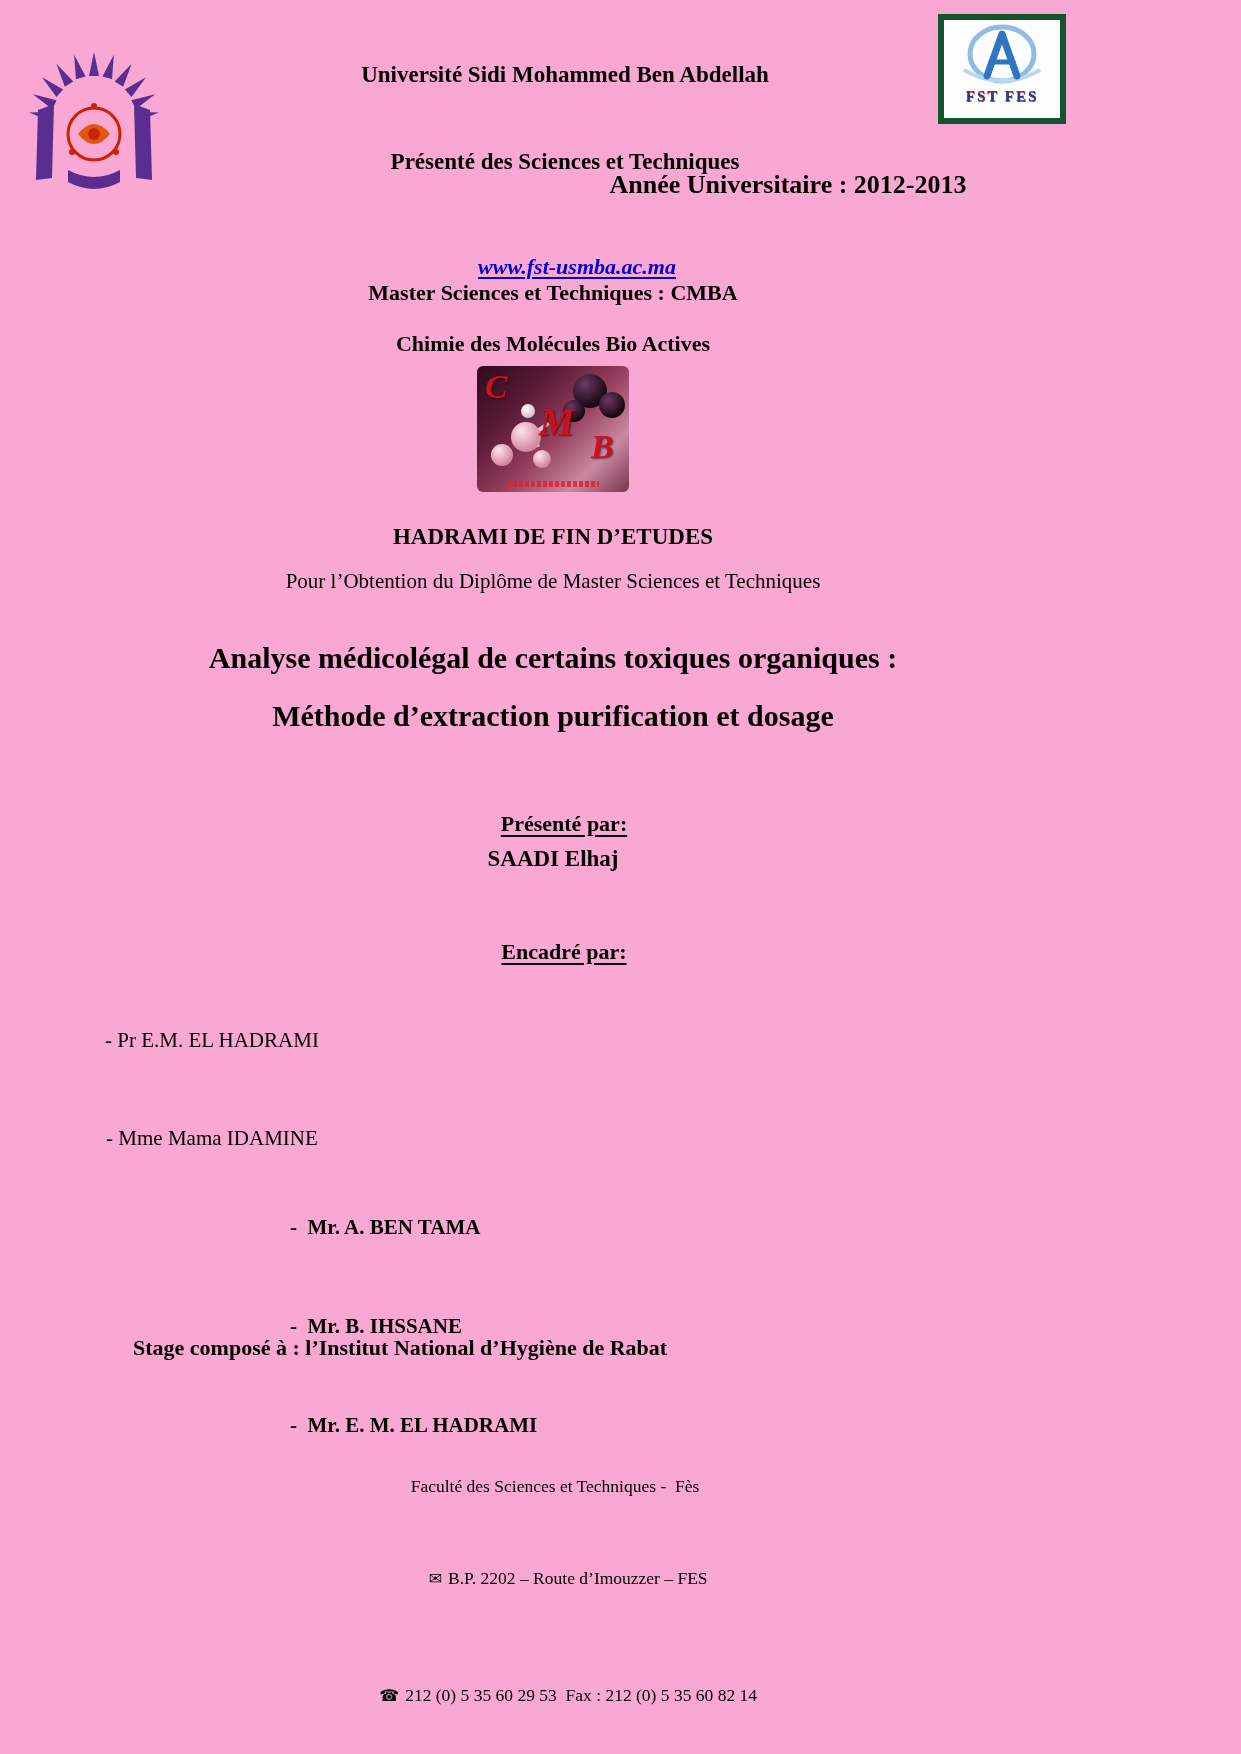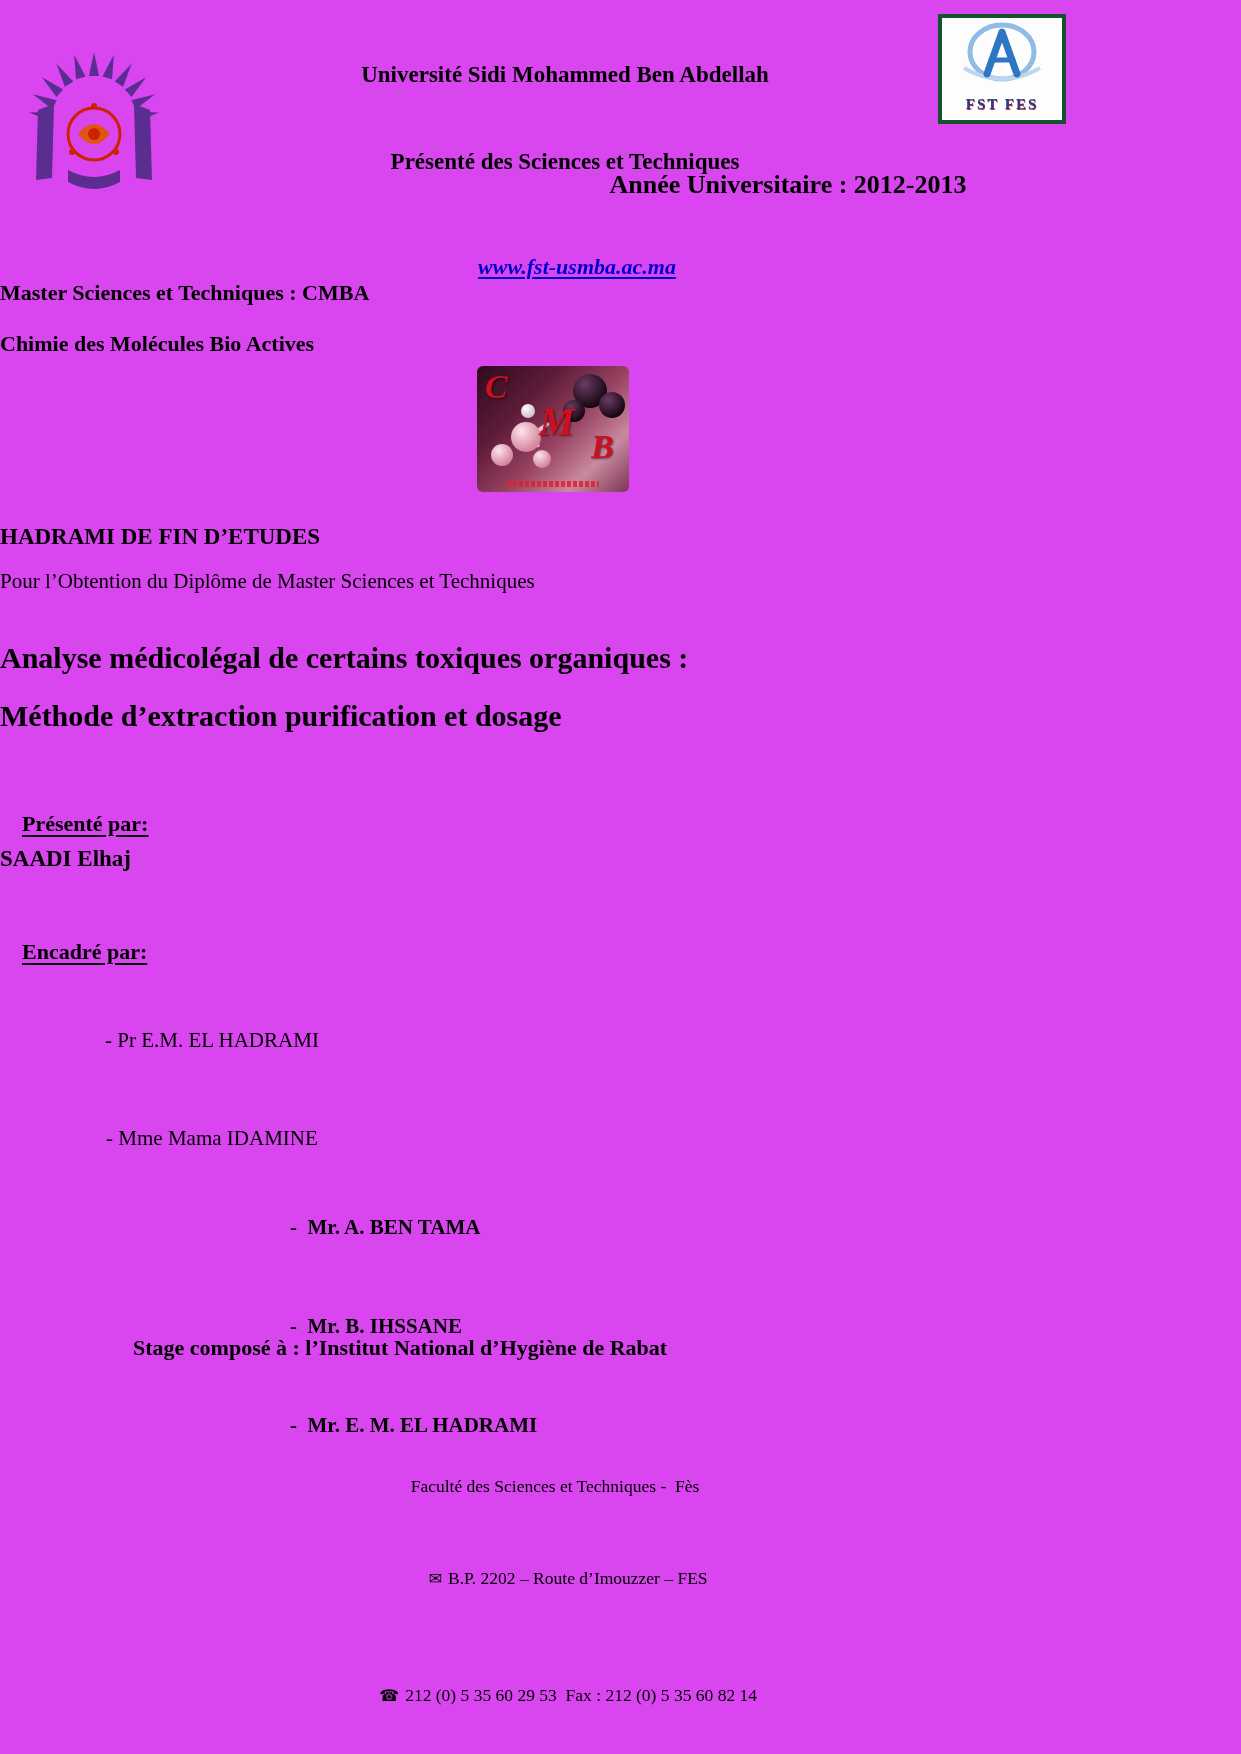--- a/index.html
+++ b/index.html
@@ -4,50 +4,49 @@
 <style>
   * { margin: 0; padding: 0; box-sizing: border-box; }
   html, body { background: #ffffff; }
   body {
     width: 1241px; height: 1754px;
     position: relative;
     font-family: "Liberation Serif", serif;
     color: #000;
     overflow: hidden;
   }
-  .page { position: absolute; inset: 0; background: #d946ef; }
+  .page { position: absolute; inset: 0; background: #f9a8d4; }
   .abs { position: absolute; white-space: pre-wrap; }
 
   
   .logo-left { left: 28px; top: 16px; width: 132px; height: 140px; }
   .header-center { left: 165px; top: 26px; width: 800px; text-align: center; }
   .uni-line { font-size: 23px; font-weight: bold; margin-bottom: 25px; }
   .website {
     display: inline-block;
     font-size: 22px; font-weight: bold; font-style: italic;
     color: #0000cc; text-decoration: underline; text-underline-offset: 3px;
     cursor: pointer;
     text-align: center;
   }
   .logo-right {
     left: 938px; top: 14px; width: 128px; height: 110px;
-    border: 4px solid #14532d; background: #fdfdfd;
+    border: 6px solid #14532d; background: #fdfdfd;
     display: flex; flex-direction: column; align-items: center; justify-content: flex-start;
     padding-top: 2px;
-    gap: 10px;
   }
   .fst-label {
     font-size: 15px; font-weight: bold; letter-spacing: 2px;
     color: #1f3f94; text-shadow: 0.5px 0.5px 0 #c03030;
   }
 
   .annee { left: 328px; top: 170px; width: 920px; text-align: center; font-size: 26px; font-weight: bold; }
 
   
-  .centered-col { left: 0; width: 1106px; text-align: left; }
+  .centered-col { left: 0; width: 1106px; text-align: center; }
   .master  { top: 280px; font-size: 22px; font-weight: bold; }
   .chimie  { top: 331px; font-size: 22px; font-weight: bold; }
 
   
   .cmb {
     left: 477px; top: 366px; width: 152px; height: 126px;
     border-radius: 6px; overflow: hidden;
     background: linear-gradient(135deg, #2e0a1d 0%, #5c1b38 30%, #96415f 55%, #c98aa0 78%, #7c3452 100%);
   }
   .sphere { position: absolute; border-radius: 50%; }

